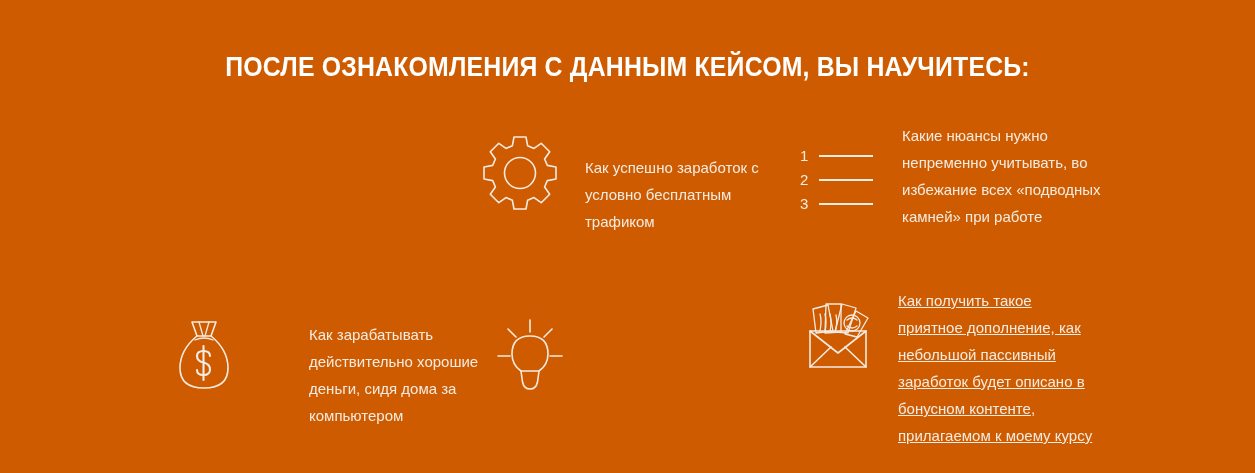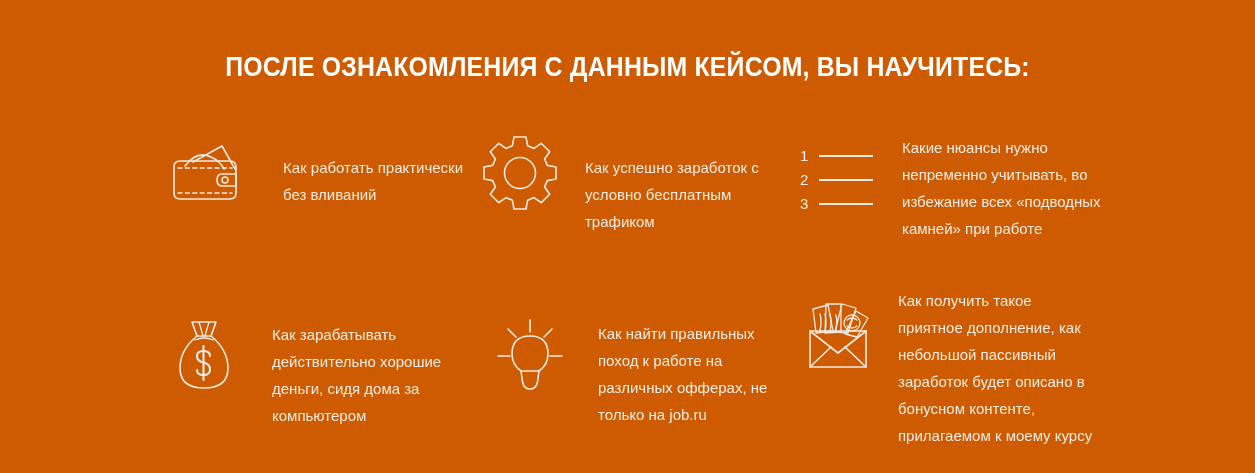--- a/index.html
+++ b/index.html
@@ -52,30 +52,30 @@
     font-size: 15px;
     line-height: 27px;
     font-weight: normal;
   }
 
   
   #cell-wallet    { left: 165px; top: 140px; }
   #cell-gear      { left: 487px; top: 140px; }
   #cell-list      { left: 800px; top: 122px; }
   
-  #cell-moneybag  { left: 172px; top: 316px; }
+  #cell-moneybag  { left: 172px; top: 316px; gap: 37px; }
   #cell-bulb      { left: 494px; top: 316px; }
   #cell-envelope  { left: 800px; top: 287px; }
 
   #cell-wallet   .cell-text { width: 196px; margin-left: 36px; margin-top: 14px; }
   #cell-gear     .cell-text { width: 176px; margin-left: 32px; margin-top: 14px; }
-  #cell-list     .cell-text { width: 200px; margin-left: 24px; margin-top: 12px; }
+  #cell-list     .cell-text { width: 200px; margin-left: 24px; margin-top: 0px; }
   #cell-moneybag .cell-text { width: 184px; margin-left: 36px; margin-top: 5px; }
   #cell-bulb     .cell-text { width: 184px; margin-left: 32px; margin-top: 4px; }
-  #cell-envelope .cell-text { width: 196px; margin-left: 22px; margin-top: 0px; }
+  #cell-envelope .cell-text { width: 196px; margin-left: 22px; margin-top: 0px; text-decoration: underline; }
 
   
   .numlist {
     display: flex;
     flex-direction: column;
     gap: 9px;
     padding-top: 26px;
     width: 78px;
   }
   .numlist-row {
@@ -126,38 +126,20 @@
     stroke-linejoin: round;
   }
 </style>
 </head>
 <body>
 
 <div id="page-root">
 
   <div class="title">ПОСЛЕ ОЗНАКОМЛЕНИЯ С ДАННЫМ КЕЙСОМ, ВЫ НАУЧИТЕСЬ:</div>
 
-  <div class="cell" id="cell-wallet">
-    <span class="cell-icon">
-      <svg width="82" height="66" viewBox="0 0 82 66">
-
-        <path class="ln" d="M28 22 L57 6 L70 29"></path>
-        <path class="ln" d="M20 26 Q32 10 46 17 Q55 21 59 29"></path>
-
-        <path class="ln" d="M9 27 Q9 21 15 21 L65 21 Q71 21 71 27 L71 53 Q71 59 65 59 L15 59 Q9 59 9 53 Z"></path>
-
-        <path class="ln-dash" d="M13 28 L67 28"></path>
-        <path class="ln-dash" d="M13 53 L67 53"></path>
-
-        <path class="ln" d="M57 34 Q52 34 52 40 Q52 46 57 46 L71 46 L71 34 Z"></path>
-        <circle class="ln" cx="60" cy="40" r="3"></circle>
-      </svg>
-    </span>
-    <span class="cell-text">Как работать практически без вливаний</span>
-  </div>
 
   <div class="cell" id="cell-gear">
     <span class="cell-icon">
       <svg width="66" height="66" viewBox="0 0 66 66">
         <path class="ln" d="
           M27.0 4.5 L39.0 4.5 L40.6 13.2 L47.0 15.9 L54.2 10.8 L62.7 19.3
           L57.6 26.5 L60.3 32.9 L69.0 34.5 L69.0 46.5 L60.3 48.1 L57.6 54.5
           L62.7 61.7 L54.2 70.2 L47.0 65.1 L40.6 67.8 L39.0 76.5 L27.0 76.5
           L25.4 67.8 L19.0 65.1 L11.8 70.2 L3.3 61.7 L8.4 54.5 L5.7 48.1
           L-3.0 46.5 L-3.0 34.5 L5.7 32.9 L8.4 26.5 L3.3 19.3 L11.8 10.8
@@ -213,21 +195,20 @@
         <path class="ln" d="M14 13 L22 21"></path>
         <path class="ln" d="M58 13 L50 21"></path>
         <path class="ln" d="M4 40 L16 40"></path>
         <path class="ln" d="M68 40 L56 40"></path>
 
         <path class="ln" d="M36 20 Q18 20 18 38 Q18 49 27 55 L45 55 Q54 49 54 38 Q54 20 36 20 Z"></path>
 
         <path class="ln" d="M27 55 L28.5 66 Q30 73 36 73 Q42 73 43.5 66 L45 55"></path>
       </svg>
     </span>
-    <span class="cell-text">Как найти правильных поход к работе на различных офферах, не только на job.ru</span>
   </div>
 
   <div class="cell" id="cell-envelope">
     <span class="cell-icon">
       <svg width="76" height="88" viewBox="0 0 76 88">
 
         <path class="ln-thin" d="M16 46 L13 22 L28 18 L33 44 Z"></path>
         <path class="ln-thin" d="M25 46 L26 17 L41 17 L41 45 Z"></path>
         <path class="ln-thin" d="M35 45 L42 17 L56 21 L48 46 Z"></path>
         <path class="ln-thin" d="M45 47 L56 24 L68 31 L57 50 Z"></path>

